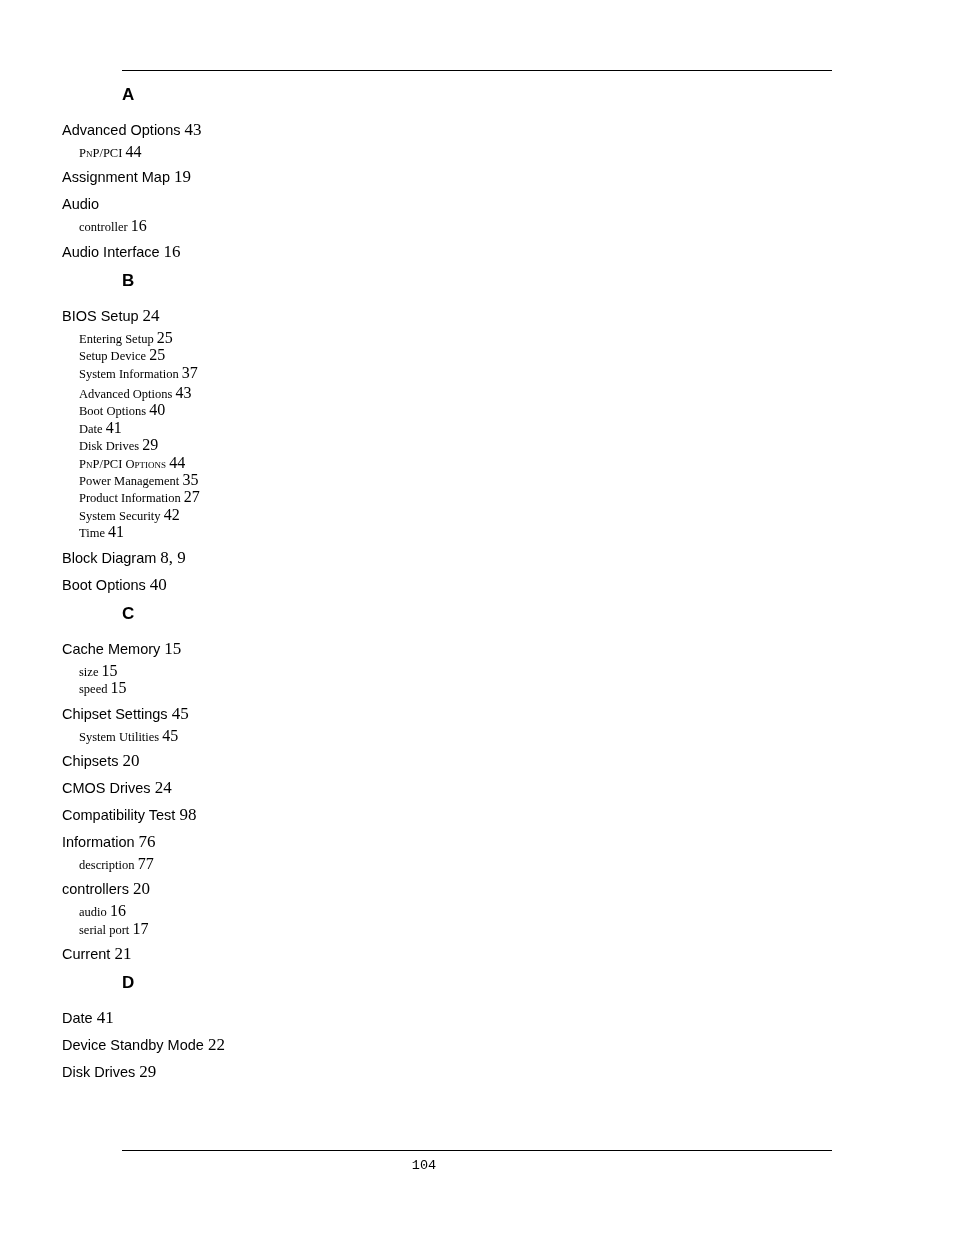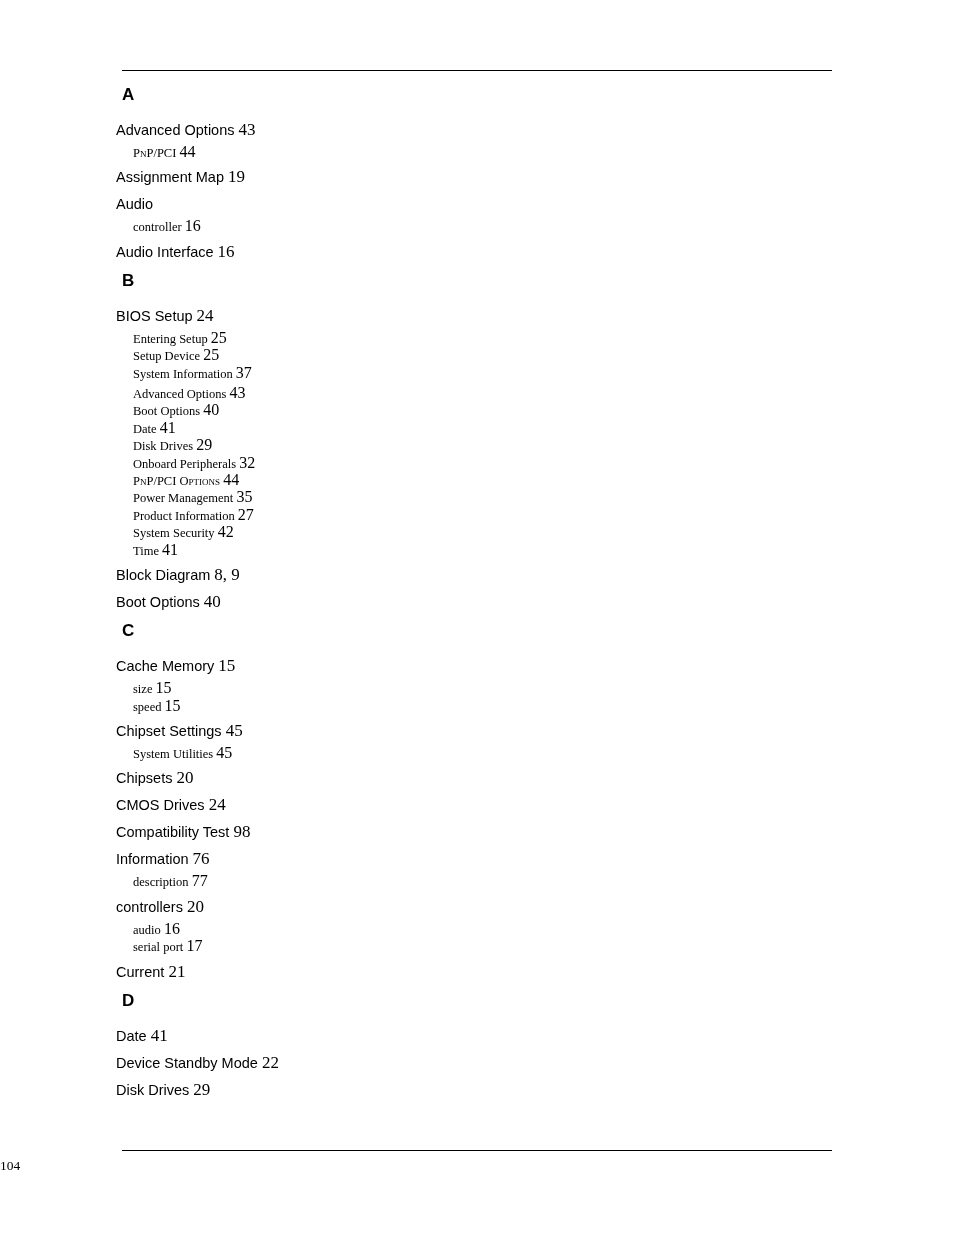--- a/index.html
+++ b/index.html
@@ -39,21 +39,21 @@
     margin-left: 122px;
     font-family: "Liberation Sans", sans-serif;
     font-weight: bold;
     font-size: 17px;
     line-height: 21px;
     letter-spacing: 0.2px;
     margin-bottom: 16px;
   }
 
   .entries {
-    margin-left: 116px;
+    margin-left: 62px;
   }
 
   .entry {
     font-family: "Liberation Sans", sans-serif;
     font-size: 14.5px;
     line-height: 18px;
     padding-bottom: 9px;
     white-space: nowrap;
   }
   .entry .pages {
@@ -77,24 +77,25 @@
   }
   .subentry .smallcaps {
     font-variant: small-caps;
   }
 
   .footer-page {
     position: absolute;
     top: 1157px;
     left: 0;
     width: 832px;
-    text-align: left;
-    font-family: Liberation Serif, serif;
+    text-align: center;
+    font-family: Liberation Mono, monospace;
     font-size: 13.5px;
     line-height: 18px;
+    padding-left: 8px;
   }
 </style>
 </head>
 <body>
 
 <div class="page">
 
   <div class="rule rule-top"></div>
 
   <div class="content">
@@ -120,21 +121,20 @@
           <div class="subentries">
             <div class="subentry"><span>Entering Setup</span> <span class="pages">25</span></div>
             <div class="subentry"><span>Setup Device</span> <span class="pages">25</span></div>
             <div class="subentry"><span>System Information</span> <span class="pages">37</span></div>
           </div>
           <div class="subentries">
             <div class="subentry"><span>Advanced Options</span> <span class="pages">43</span></div>
             <div class="subentry"><span>Boot Options</span> <span class="pages">40</span></div>
             <div class="subentry"><span>Date</span> <span class="pages">41</span></div>
             <div class="subentry"><span>Disk Drives</span> <span class="pages">29</span></div>
-            <div class="subentry"><span>Onboard Peripherals</span> <span class="pages">32</span></div>
             <div class="subentry"><span class="smallcaps">PnP/PCI Options</span> <span class="pages">44</span></div>
             <div class="subentry"><span>Power Management</span> <span class="pages">35</span></div>
             <div class="subentry"><span>Product Information</span> <span class="pages">27</span></div>
             <div class="subentry"><span>System Security</span> <span class="pages">42</span></div>
             <div class="subentry"><span>Time</span> <span class="pages">41</span></div>
           </div>
           <div class="entry"><span>Block Diagram</span> <span class="pages">8, 9</span></div>
           <div class="entry"><span>Boot Options</span> <span class="pages">40</span></div>
         </div>
       </div>

